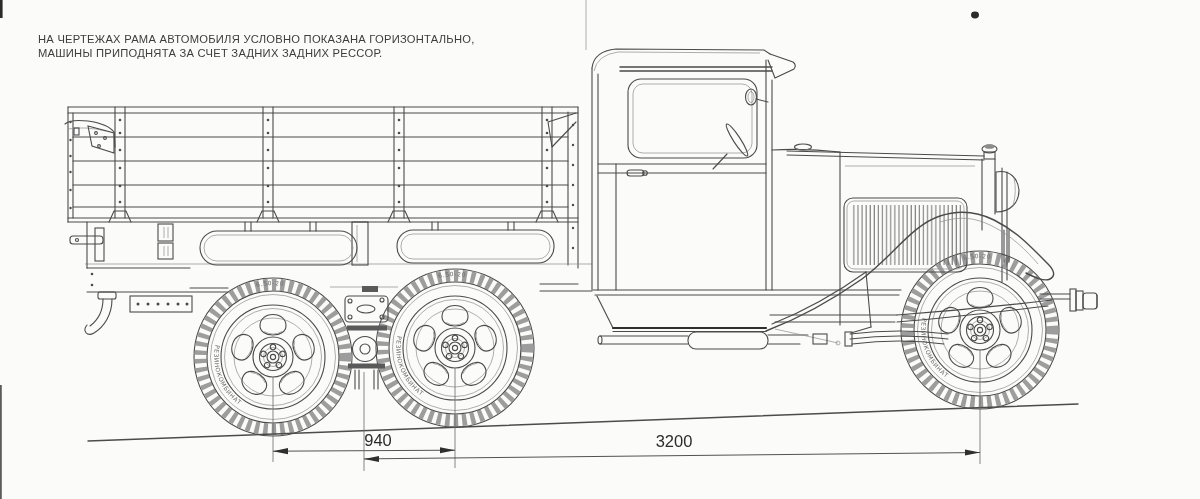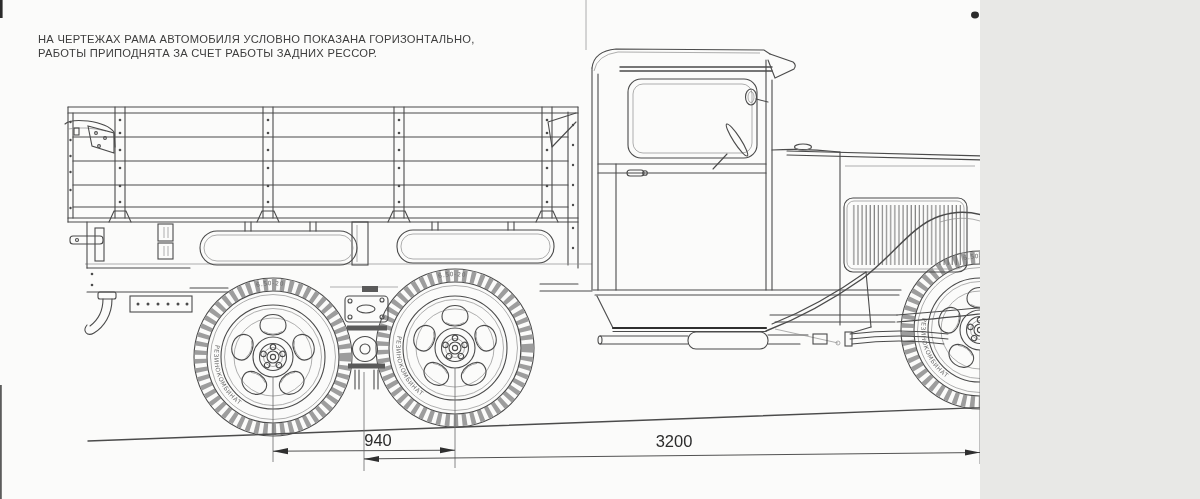--- a/index.html
+++ b/index.html
@@ -1,16 +1,16 @@
 <!DOCTYPE html>
 <html><head>
 <meta charset="utf-8">
 <style>
   html,body{margin:0;padding:0;background:#e8e8e6;}
-  .page{position:relative;width:980px;height:499px;background:#fbfbfa;overflow:hidden;
+  .page{position:relative;width:1200px;height:499px;background:#fbfbfa;overflow:hidden;
         font-family:"Liberation Sans",sans-serif;}
   .annotation{position:absolute;left:38px;top:33px;font-size:11.2px;line-height:13.6px;
               letter-spacing:.25px;color:#3d3d3d;}
   svg{position:absolute;left:0;top:0;}
   .s{stroke:#4b4b4b;stroke-width:1.1;fill:none;stroke-linecap:round;}
   .s2{stroke:#4b4b4b;stroke-width:1.4;fill:none;stroke-linecap:round;}
   .t{stroke:#8d8d8d;stroke-width:.7;fill:none;}
   .h{stroke:#2f2f2f;stroke-width:2.2;fill:none;stroke-linecap:round;}
   .lug{stroke:#9d9d9d;stroke-width:12;fill:none;stroke-dasharray:4.5 4;}
   .band{stroke:#5a5a5a;stroke-width:5;fill:none;}
@@ -21,21 +21,21 @@
   .tt{font-family:"DejaVu Sans",sans-serif;font-size:6px;fill:#6d6d6d;letter-spacing:.6px;}
   .mark{fill:#2b2b2b;stroke:none;}
 </style>
 </head>
 <body>
 
 <div class="page">
 
   <div class="annotation">
     <div>НА ЧЕРТЕЖАХ РАМА АВТОМОБИЛЯ УСЛОВНО ПОКАЗАНА ГОРИЗОНТАЛЬНО,</div>
-    <div>РАБОТЫ ПРИПОДНЯТА ЗА СЧЕТ РАБОТЫ ЗАДНИХ РЕССОР.</div>
+    <div>МАШИНЫ ПРИПОДНЯТА ЗА СЧЕТ ЗАДНИХ ЗАДНИХ РЕССОР.</div>
   </div>
 
   <svg width="1200" height="499" viewBox="0 0 1200 499">
     <defs>
       <pattern id="xh" width="4.6" height="4.6" patternUnits="userSpaceOnUse">
         <path d="M0,4.6 L4.6,0 M0,0 L4.6,4.6" stroke="#7d7d7d" stroke-width="0.55"></path>
       </pattern>
       <pattern id="louv" width="4.1" height="80" patternUnits="userSpaceOnUse">
         <line x1="1" y1="0" x2="1" y2="80" stroke="#5e5e5e" stroke-width="0.9"></line>
       </pattern>

